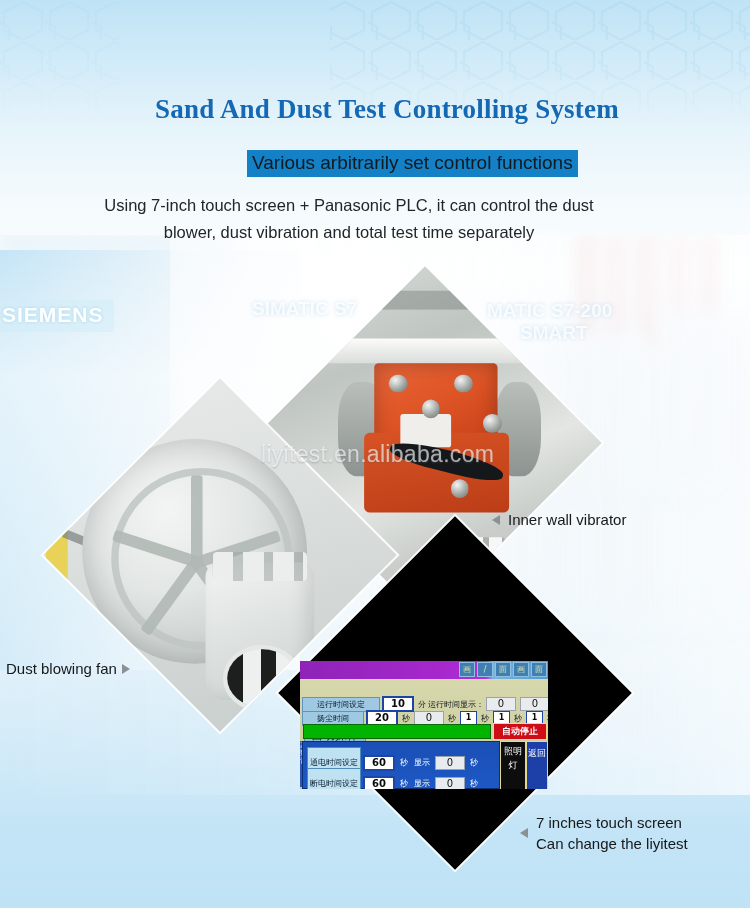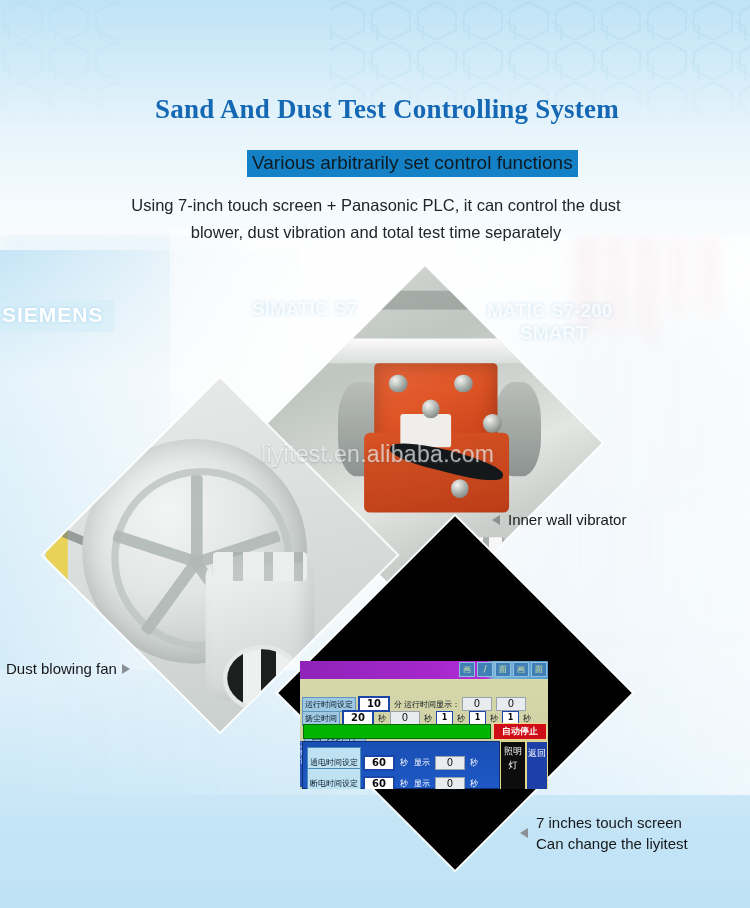--- a/index.html
+++ b/index.html
@@ -111,21 +111,20 @@
     line-height: 1.12;
   }
   .desc {
     position: absolute;
     left: 0; top: 192px;
     width: 698px;
     text-align: center;
     font-size: 16.5px;
     color: #20262b;
     line-height: 1.62;
-    margin-left: 27px;
   }
 
   
   .diamond {
     position: absolute;
     transform: rotate(45deg);
     overflow: hidden;
     box-shadow: 0 0 0 2px rgba(255,255,255,.9);
   }
   .diamond .inner {
@@ -340,21 +339,21 @@
     align-items: center;
     font-size: 8px;
     color: #101820;
     white-space: nowrap;
   }
   .hmi-row.r1 { top: 17px; width: 244px; }
   .hmi-row.r2 { top: 31px; width: 244px; }
   .lbl-blue {
     background: #9fc8e2;
     color: #0b1c2c;
-    padding: 1px 2px;
+    padding: 1px 14px;
     border: 1px solid #5f95bd;
   }
   .fld {
     background: #ffffff;
     border: 2px solid #1c45a8;
     color: #0a0a0a;
     font-size: 10px;
     font-weight: bold;
     text-align: center;
     padding: 0 1px;

